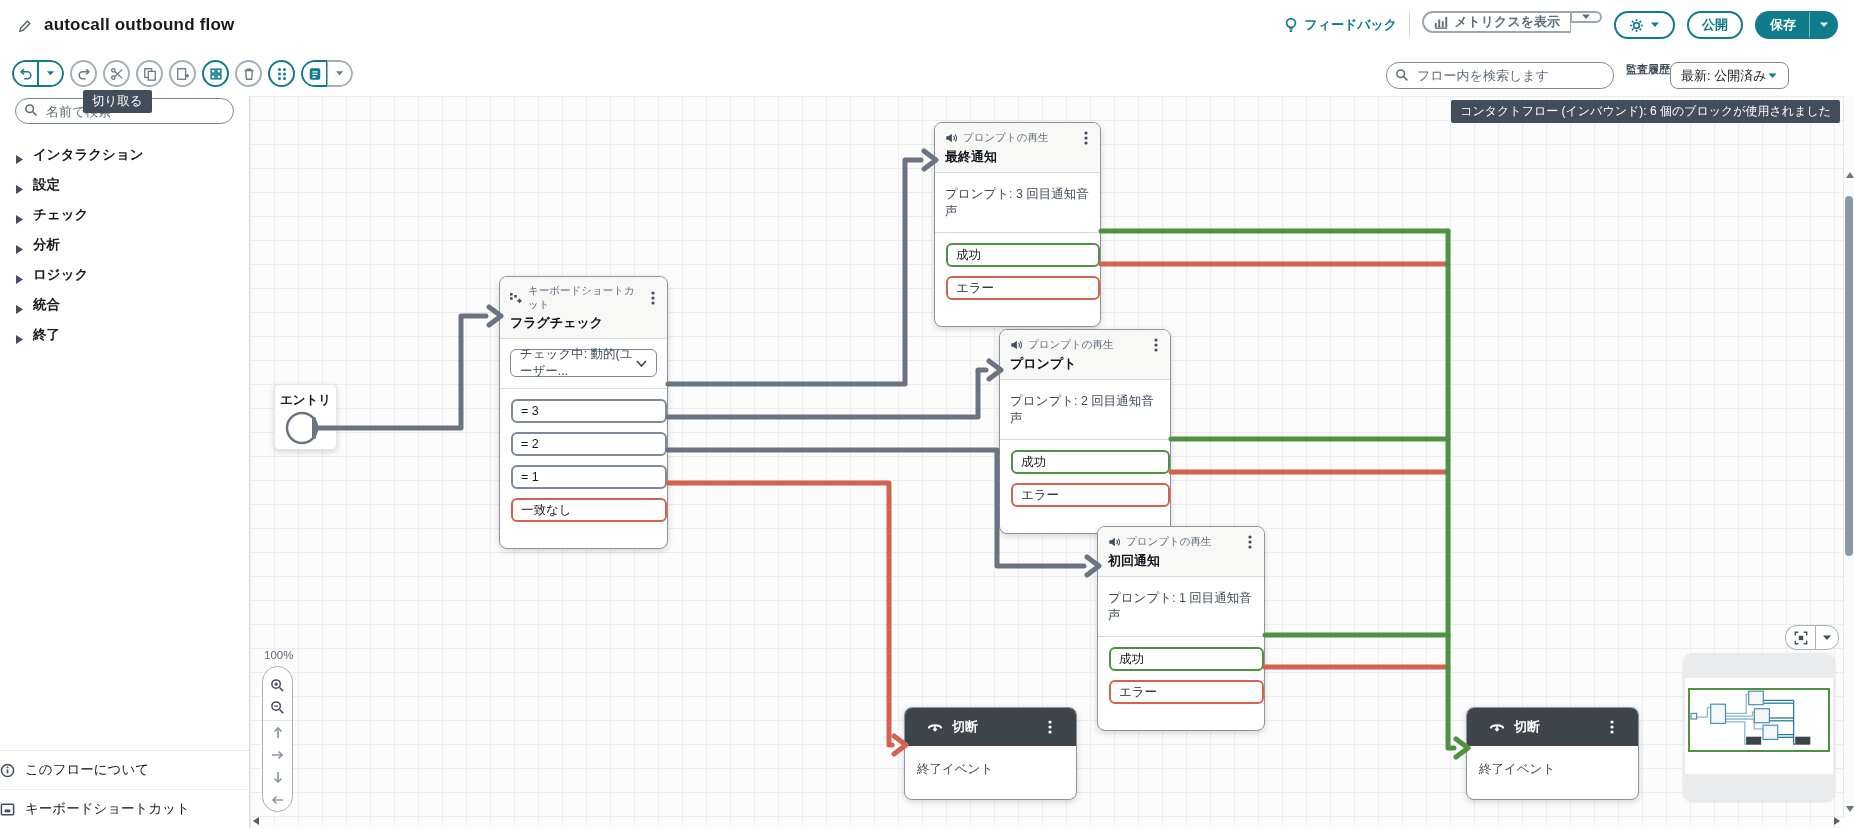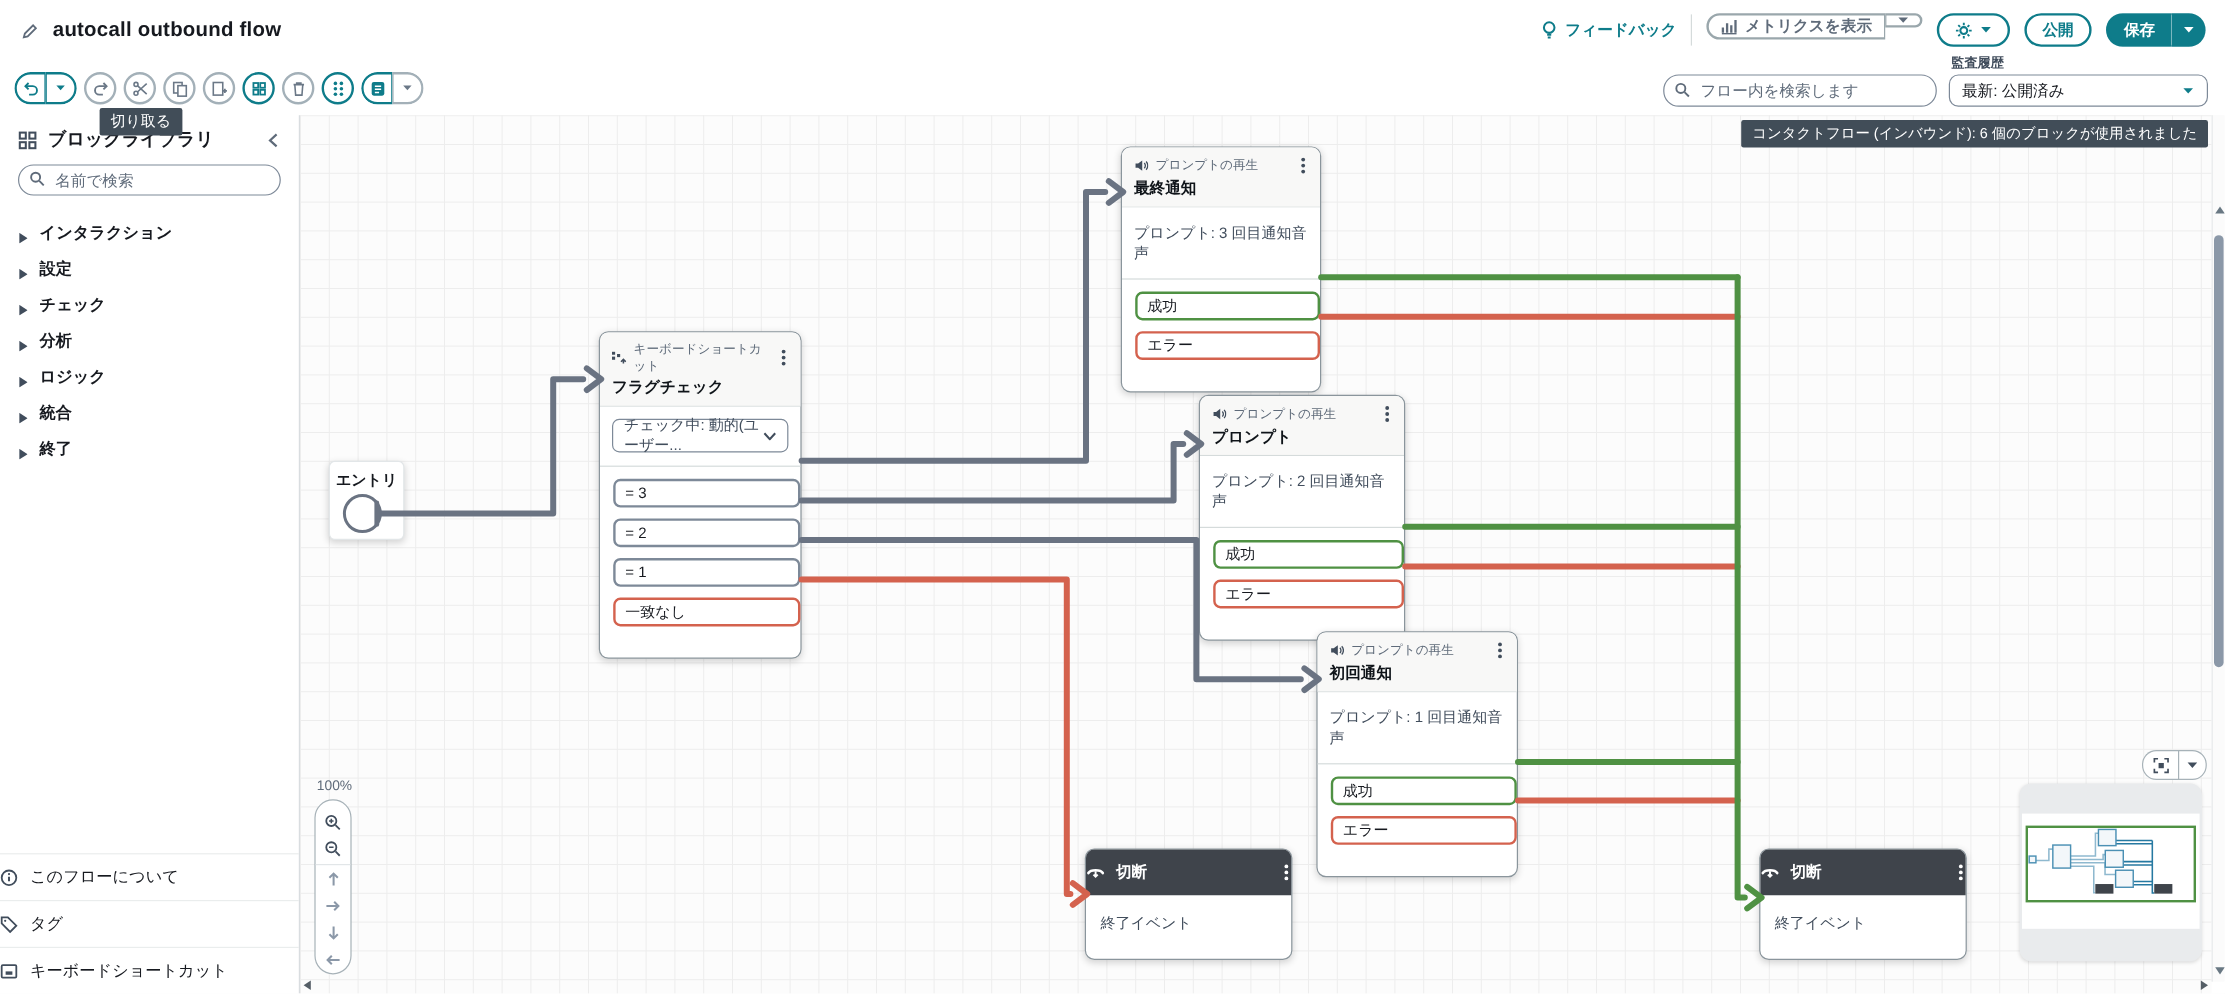--- a/index.html
+++ b/index.html
@@ -44,21 +44,21 @@
   .tgroup{display:flex;height:27px;border-radius:14px;overflow:hidden}
   .tgroup .half{width:26px;display:flex;align-items:center;justify-content:center;background:#fff;border:2px solid var(--teal);color:var(--teal);cursor:pointer}
   .tgroup .half.l{border-radius:14px 0 0 14px;border-right-width:1px}
   .tgroup .half.r{border-radius:0 14px 14px 0;border-left-width:1px}
   .tgroup .half.plain{border-color:#a3b0b8;color:#6b7887}
   .subbar-right{display:flex;align-items:flex-end;gap:10px}
   .flow-search{position:relative}
   .flow-search input{width:228px;height:27px;border:1px solid var(--border);border-radius:13px;padding:0 10px 0 30px;font-size:13px;color:var(--bodytxt);outline:none;font-family:inherit}
   .flow-search input::placeholder{color:#5f6b7a}
   .search-ico{position:absolute;left:9px;top:6px}
-  .audit{display:flex;flex-direction:column;width:216px}
+  .audit{display:flex;flex-direction:row;width:216px}
   .audit-label{font-size:11px;font-weight:700;color:var(--bodytxt);margin:0 0 2px 2px}
   .audit-box{height:27px;border:1px solid var(--border);border-radius:8px;background:#fff;display:flex;align-items:center;justify-content:space-between;padding:0 10px;font-size:13px;color:var(--txt);cursor:pointer}
 
   
   .tooltip{position:absolute;left:83px;top:90px;z-index:60;background:#414d58;color:#fff;font-size:12.5px;padding:3px 9px;border-radius:2px}
 
   
   .sidebar{position:absolute;left:0;top:96px;width:250px;bottom:0;background:#fff;border-right:1px solid #d9dde0;z-index:5}
   .sb-head{display:flex;align-items:center;gap:9px;padding:11px 16px 9px 15px}
   .sb-title{font-size:15px;font-weight:700}
@@ -86,21 +86,21 @@
   .btitle{font-size:13px;font-weight:700;margin-top:2px;color:#0f1419}
   .bbody{padding:13px 10px 12px;font-size:12.5px;color:var(--bodytxt);border-bottom:1px solid var(--lightline)}
   .bouts{padding:10px 0 10px 11px}
   .out{height:24px;line-height:21px;border:2px solid var(--border);border-radius:6px;background:#fff;font-size:12.5px;padding-left:8px;margin-bottom:9px;color:var(--txt)}
   .out:last-child{margin-bottom:16px}
   .out.success{border-color:var(--green)}
   .out.error{border-color:var(--red)}
   .bselect{margin:10px 10px 11px;height:28px;border:1px solid var(--border);border-radius:6px;display:flex;align-items:center;justify-content:space-between;padding:0 9px;font-size:12.5px;color:var(--bodytxt);cursor:pointer;background:#fff}
   .flag-outs{border-top:1px solid var(--lightline)}
 
-  .block.dark .bhead-dark{background:var(--darkhead);border-radius:7px 7px 0 0;height:38px;display:flex;align-items:center;gap:9px;padding:0 0;color:#fff}
+  .block.dark .bhead-dark{background:var(--darkhead);border-radius:7px 7px 0 0;height:38px;display:flex;align-items:center;gap:9px;padding:0 22px;color:#fff}
   .bhead-dark .btitle-dark{font-size:13px;font-weight:700;color:#fff}
   .bbody-plain{padding:15px 12px;font-size:12.5px;color:var(--bodytxt)}
 
   .entry-card{position:absolute;left:24px;top:288px;width:63px;height:66px;background:#fff;border:1px solid #e2e6e8;border-radius:5px;box-shadow:0 2px 6px rgba(0,0,0,.16);z-index:2;text-align:center;padding-top:7px;font-size:12.5px;font-weight:700;color:var(--txt)}
 
   
   .zoom-level{position:absolute;left:14px;top:553px;font-size:11.5px;color:var(--subtxt);z-index:10}
   .zoom-pill{position:absolute;left:12px;top:570px;width:31px;height:146px;background:#fff;border:1px solid #a7b2b8;border-radius:16px;z-index:10;display:flex;flex-direction:column;align-items:center;padding-top:7px}
   .zp-item{height:26px;display:flex;align-items:center;justify-content:center;color:#5f6b7a;cursor:pointer;width:100%}
   .zp-div{width:100%;height:1px;background:#e2e6e8;margin:1px 0}
@@ -292,38 +292,20 @@
             </svg>
           </span>
       </div>
     </div>
   </div>
 </div>
 
 <div class="tooltip">切り取る</div>
 
 <aside class="sidebar">
-  <div class="sb-head">
-    <span>
-        <svg width="16" height="16" viewBox="0 0 16 16">
-          <g fill="none" stroke="#414d5c" stroke-width="1.7">
-            <rect x="1.5" y="1.5" width="5" height="5"></rect>
-            <rect x="9.5" y="1.5" width="5" height="5"></rect>
-            <rect x="1.5" y="9.5" width="5" height="5"></rect>
-            <rect x="9.5" y="9.5" width="5" height="5"></rect>
-          </g>
-        </svg>
-      </span>
-    <span class="sb-title">ブロックライブラリ</span>
-    <span class="sb-collapse">
-        <svg width="11" height="14" viewBox="0 0 11 14">
-          <path d="M8.5 2L3 7l5.5 5" fill="none" stroke="#5f6b7a" stroke-width="1.8"></path>
-        </svg>
-      </span>
-  </div>
   <div class="sb-search">
     <span class="search-ico">
         <svg width="14" height="14" viewBox="0 0 16 16">
           <circle cx="6.5" cy="6.5" r="4.3" fill="none" stroke="#5f6b7a" stroke-width="1.8"></circle>
           <path d="M10 10l4.2 4.2" stroke="#5f6b7a" stroke-width="1.8"></path>
         </svg>
       </span>
     <input type="text" placeholder="名前で検索" style="">
   </div>
   <div class="sb-cats">
@@ -373,29 +355,20 @@
   <div class="sb-footer">
     <div class="sbf">
       <span>
           <svg width="15" height="15" viewBox="0 0 16 16">
             <circle cx="8" cy="8" r="6.5" fill="none" stroke="#414d5c" stroke-width="1.6"></circle>
             <path d="M8 7v4" stroke="#414d5c" stroke-width="1.8"></path>
             <circle cx="8" cy="4.7" r="1" fill="#414d5c"></circle>
           </svg>
         </span>
       <span>このフローについて</span>
-    </div>
-    <div class="sbf">
-      <span>
-          <svg width="15" height="15" viewBox="0 0 16 16">
-            <path d="M1.5 7V1.5H7l7.5 7.5-5.5 5.5z" fill="none" stroke="#414d5c" stroke-width="1.6"></path>
-            <circle cx="4.6" cy="4.6" r="1" fill="#414d5c"></circle>
-          </svg>
-        </span>
-      <span>タグ</span>
     </div>
     <div class="sbf">
       <span>
           <svg width="15" height="15" viewBox="0 0 16 16">
             <rect x="1.5" y="2.5" width="13" height="11" rx="1" fill="none" stroke="#414d5c" stroke-width="1.6"></rect>
             <rect x="5" y="8" width="6" height="3" fill="#414d5c"></rect>
           </svg>
         </span>
       <span>キーボードショートカット</span>
     </div>

